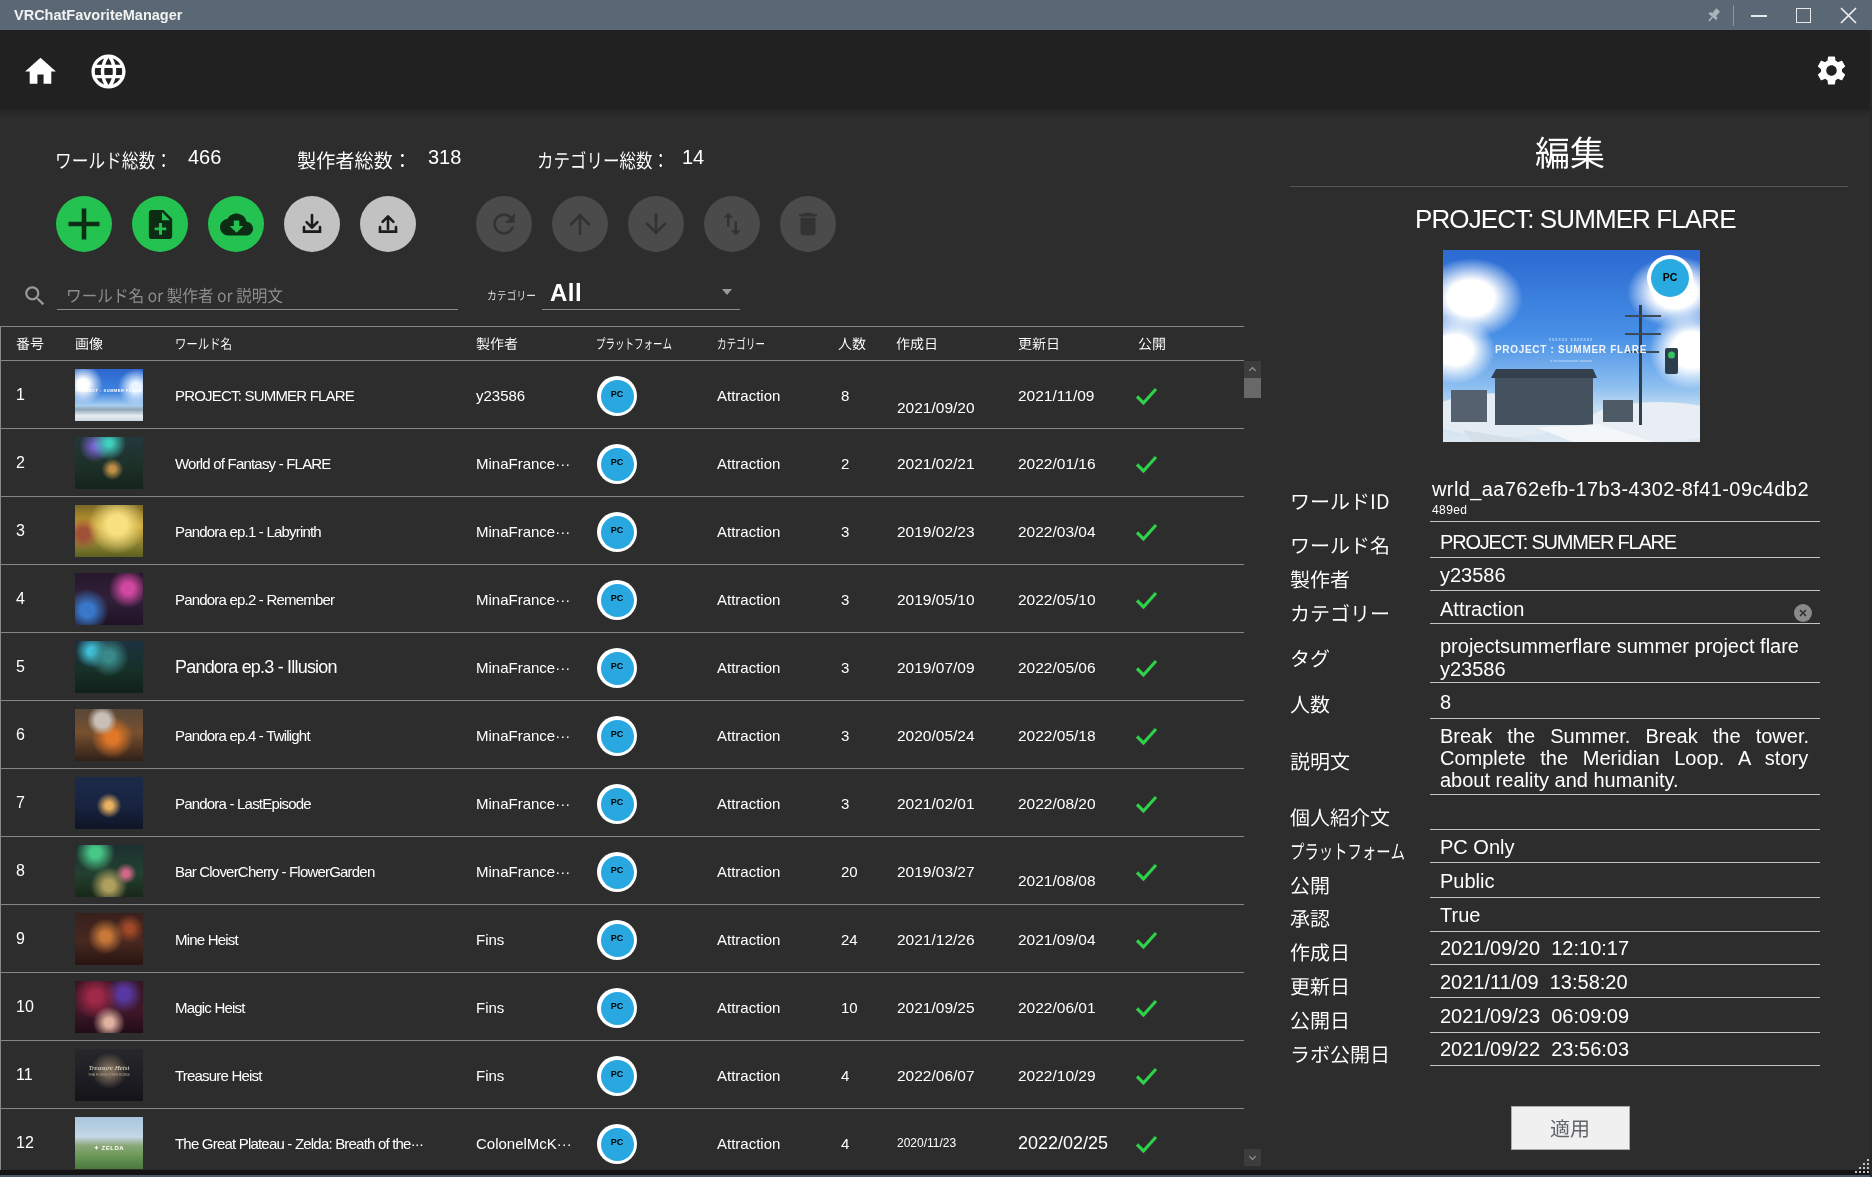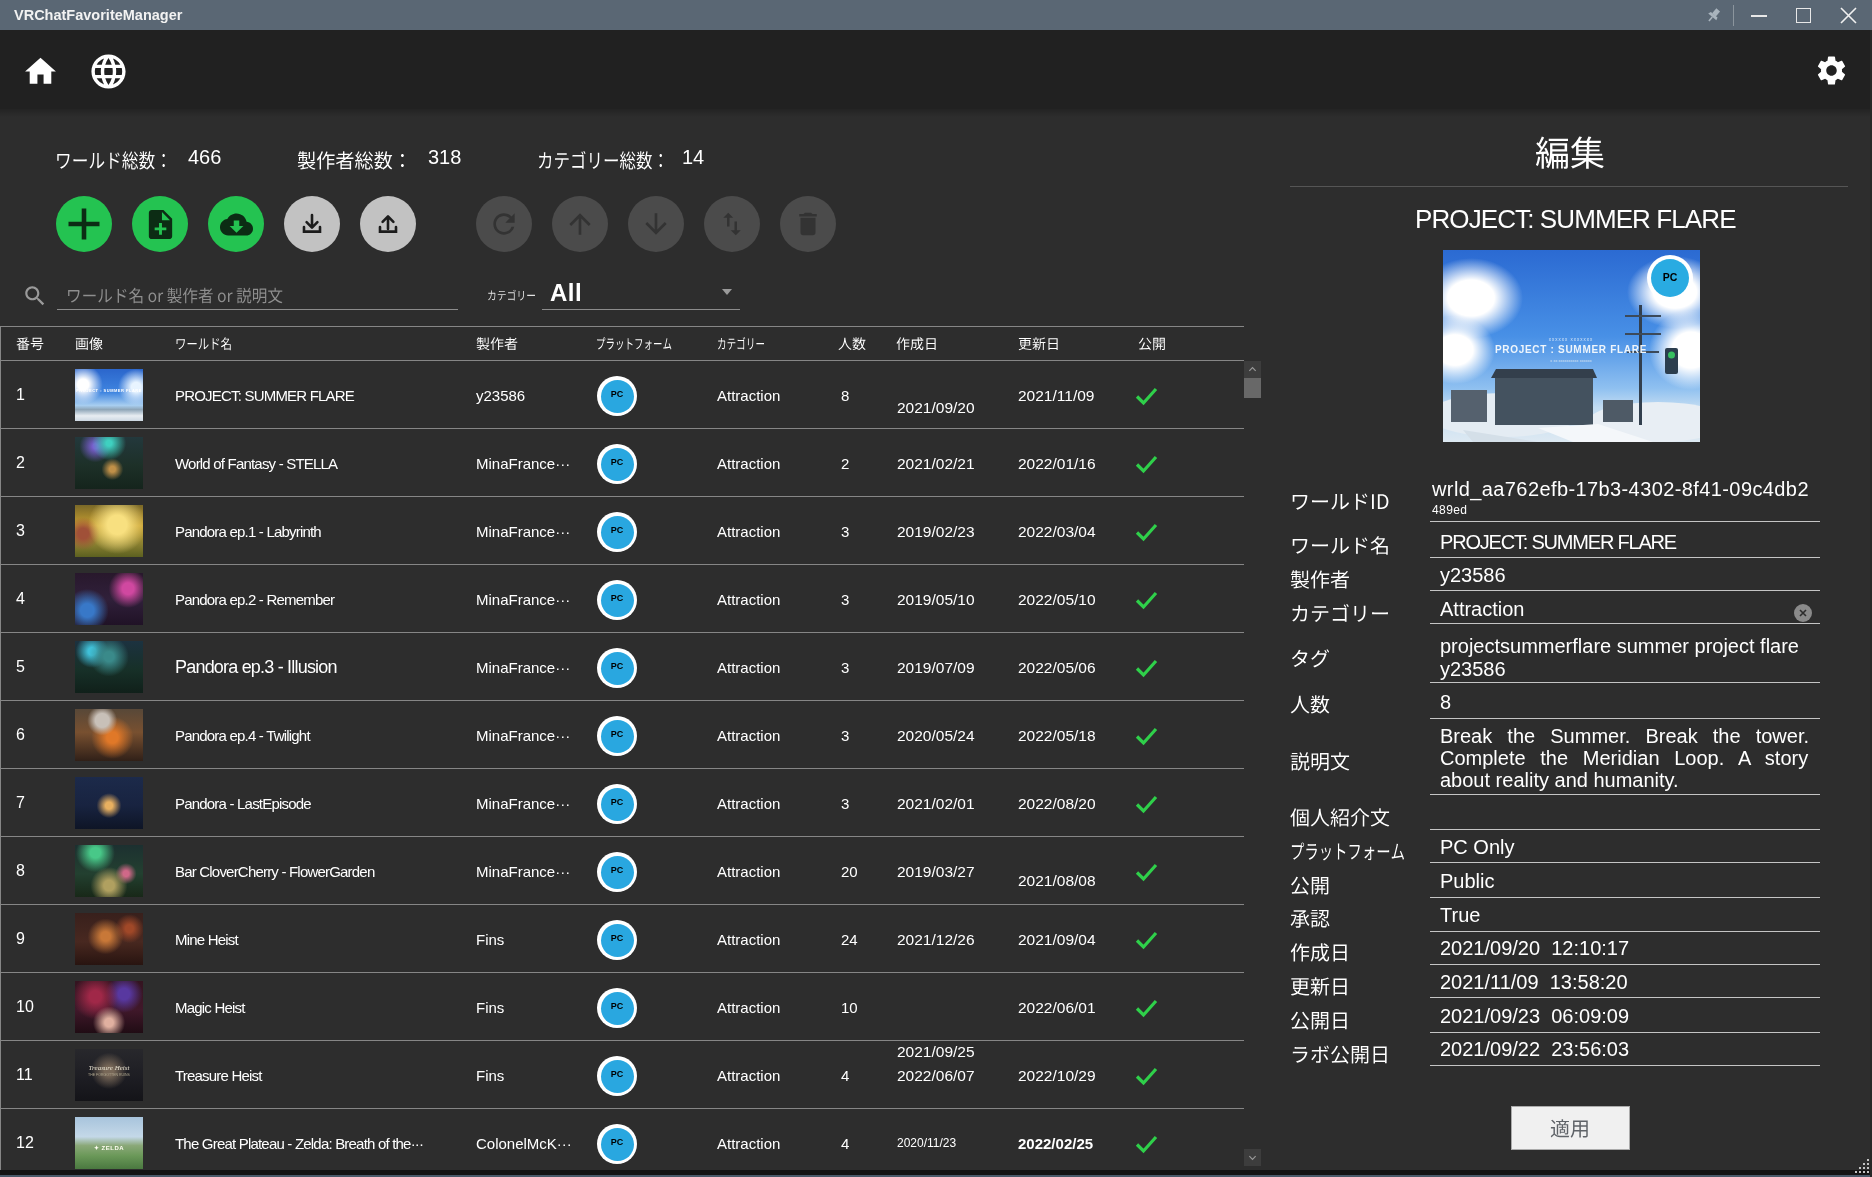--- a/index.html
+++ b/index.html
@@ -139,21 +139,21 @@
     <div style="position:absolute;left:717px;top:388.0px;font-size:15px;line-height:15px;color:#fff;font-weight:normal;white-space:pre;">Attraction</div>
     <div style="position:absolute;left:841px;top:388.0px;font-size:15px;line-height:15px;color:#fff;font-weight:normal;white-space:pre;">8</div>
     <div style="position:absolute;left:897px;top:387.5px;font-size:15.5px;line-height:15.5px;color:#fff;font-weight:normal;white-space:pre;margin-top:12px;">2021/09/20</div>
     <div style="position:absolute;left:1018px;top:387.5px;font-size:15.5px;line-height:15.5px;color:#fff;font-weight:normal;white-space:pre;">2021/11/09</div>
     <svg style="position:absolute;left:1135px;top:386px" width="23" height="20" viewBox="0 0 23 20">
       <path d="M2 10.5 L8.5 17 L21 3" stroke="#2fd04a" stroke-width="3.2" fill="none"></path>
     </svg>
     <div style="position:absolute;left:0px;top:496px;width:1244px;height:1px;background:#868686;"></div>
     <div style="position:absolute;left:16px;top:455.0px;font-size:16px;line-height:16px;color:#fff;font-weight:normal;white-space:pre;">2</div>
     <div style="position:absolute;left:75px;top:437px;width:68px;height:52px;background:radial-gradient(circle at 50% 12%, #3fd0c0 5%, rgba(60,200,190,0) 30%),radial-gradient(circle at 30% 18%, #7a5fd0 4%, rgba(120,90,210,0) 25%),radial-gradient(circle at 55% 62%, #c09048 6%, rgba(190,140,70,0) 22%),linear-gradient(180deg,#23383c 0%,#1d3028 55%,#15241c 100%);"></div>
-    <div style="position:absolute;left:175px;top:456.0px;font-size:15px;line-height:15px;color:#fff;font-weight:normal;white-space:pre;letter-spacing:-0.8px;">World of Fantasy - STELLA</div>
+    <div style="position:absolute;left:175px;top:456.0px;font-size:15px;line-height:15px;color:#fff;font-weight:normal;white-space:pre;letter-spacing:-0.8px;">World of Fantasy - FLARE</div>
     <div style="position:absolute;left:476px;top:456.0px;font-size:15px;line-height:15px;color:#fff;font-weight:normal;white-space:pre;">MinaFrance···</div>
     <div style="position:absolute;left:597px;top:444px;width:40px;height:40px;border-radius:50%;background:#fff;"></div>
     <div style="position:absolute;left:600.5px;top:447.5px;width:33px;height:33px;border-radius:50%;background:#29a7e0;"></div>
     <div style="position:absolute;left:610px;top:458.0px;font-size:9px;line-height:9px;color:#000;font-weight:bold;white-space:pre;width:14px;text-align:center;">PC</div>
     <div style="position:absolute;left:717px;top:456.0px;font-size:15px;line-height:15px;color:#fff;font-weight:normal;white-space:pre;">Attraction</div>
     <div style="position:absolute;left:841px;top:456.0px;font-size:15px;line-height:15px;color:#fff;font-weight:normal;white-space:pre;">2</div>
     <div style="position:absolute;left:897px;top:455.5px;font-size:15.5px;line-height:15.5px;color:#fff;font-weight:normal;white-space:pre;">2021/02/21</div>
     <div style="position:absolute;left:1018px;top:455.5px;font-size:15.5px;line-height:15.5px;color:#fff;font-weight:normal;white-space:pre;">2022/01/16</div>
     <svg style="position:absolute;left:1135px;top:454px" width="23" height="20" viewBox="0 0 23 20">
       <path d="M2 10.5 L8.5 17 L21 3" stroke="#2fd04a" stroke-width="3.2" fill="none"></path>
@@ -266,21 +266,21 @@
     <div style="position:absolute;left:0px;top:1040px;width:1244px;height:1px;background:#868686;"></div>
     <div style="position:absolute;left:16px;top:999.0px;font-size:16px;line-height:16px;color:#fff;font-weight:normal;white-space:pre;">10</div>
     <div style="position:absolute;left:75px;top:981px;width:68px;height:52px;background:radial-gradient(circle at 50% 80%, #e0b0a0 8%, rgba(224,176,160,0) 30%),radial-gradient(circle at 30% 30%, #a02848 10%, rgba(160,40,70,0) 38%),radial-gradient(circle at 72% 25%, #5838a0 9%, rgba(88,56,160,0) 30%),linear-gradient(180deg,#341420 0%,#40182a 55%,#200c14 100%);"></div>
     <div style="position:absolute;left:175px;top:1000.0px;font-size:15px;line-height:15px;color:#fff;font-weight:normal;white-space:pre;letter-spacing:-0.8px;">Magic Heist</div>
     <div style="position:absolute;left:476px;top:1000.0px;font-size:15px;line-height:15px;color:#fff;font-weight:normal;white-space:pre;">Fins</div>
     <div style="position:absolute;left:597px;top:988px;width:40px;height:40px;border-radius:50%;background:#fff;"></div>
     <div style="position:absolute;left:600.5px;top:991.5px;width:33px;height:33px;border-radius:50%;background:#29a7e0;"></div>
     <div style="position:absolute;left:610px;top:1002.0px;font-size:9px;line-height:9px;color:#000;font-weight:bold;white-space:pre;width:14px;text-align:center;">PC</div>
     <div style="position:absolute;left:717px;top:1000.0px;font-size:15px;line-height:15px;color:#fff;font-weight:normal;white-space:pre;">Attraction</div>
     <div style="position:absolute;left:841px;top:1000.0px;font-size:15px;line-height:15px;color:#fff;font-weight:normal;white-space:pre;">10</div>
-    <div style="position:absolute;left:897px;top:999.5px;font-size:15.5px;line-height:15.5px;color:#fff;font-weight:normal;white-space:pre;margin-top:44px;">2021/09/25</div>
+    <div style="position:absolute;left:897px;top:999.5px;font-size:15.5px;line-height:15.5px;color:#fff;font-weight:normal;white-space:pre;">2021/09/25</div>
     <div style="position:absolute;left:1018px;top:999.5px;font-size:15.5px;line-height:15.5px;color:#fff;font-weight:normal;white-space:pre;">2022/06/01</div>
     <svg style="position:absolute;left:1135px;top:998px" width="23" height="20" viewBox="0 0 23 20">
       <path d="M2 10.5 L8.5 17 L21 3" stroke="#2fd04a" stroke-width="3.2" fill="none"></path>
     </svg>
     <div style="position:absolute;left:0px;top:1108px;width:1244px;height:1px;background:#868686;"></div>
     <div style="position:absolute;left:16px;top:1067.0px;font-size:16px;line-height:16px;color:#fff;font-weight:normal;white-space:pre;">11</div>
     <div style="position:absolute;left:75px;top:1049px;width:68px;height:52px;background:radial-gradient(circle at 50% 42%, #786858 10%, rgba(120,104,88,0) 40%),linear-gradient(180deg,#28282c 0%,#1c1c22 60%,#141418 100%);"></div>
     <div style="position:absolute;left:75px;top:1064px;width:68px;font-size:7px;color:#e8e2d0;text-align:center;font-family:'Liberation Serif',serif;font-style:italic;">Treasure Heist</div>
     <div style="position:absolute;left:75px;top:1073px;width:68px;font-size:3.5px;color:#b0a890;text-align:center;">THE FORGOTTEN RUINS</div>
     <div style="position:absolute;left:175px;top:1068.0px;font-size:15px;line-height:15px;color:#fff;font-weight:normal;white-space:pre;letter-spacing:-0.8px;">Treasure Heist</div>
@@ -299,21 +299,21 @@
     <div style="position:absolute;left:75px;top:1117px;width:68px;height:52px;background:linear-gradient(180deg,#a8c4dc 0%,#c4d8e8 38%,#8aa878 55%,#6a9858 75%,#4a7840 100%);"></div>
     <div style="position:absolute;left:75px;top:1144px;width:68px;font-size:6px;color:#fffef2;text-align:center;font-weight:bold;letter-spacing:0.5px;">✦ ZELDA</div>
     <div style="position:absolute;left:175px;top:1136.0px;font-size:15px;line-height:15px;color:#fff;font-weight:normal;white-space:pre;letter-spacing:-0.8px;">The Great Plateau - Zelda: Breath of the···</div>
     <div style="position:absolute;left:476px;top:1136.0px;font-size:15px;line-height:15px;color:#fff;font-weight:normal;white-space:pre;">ColonelMcK···</div>
     <div style="position:absolute;left:597px;top:1124px;width:40px;height:40px;border-radius:50%;background:#fff;"></div>
     <div style="position:absolute;left:600.5px;top:1127.5px;width:33px;height:33px;border-radius:50%;background:#29a7e0;"></div>
     <div style="position:absolute;left:610px;top:1138.0px;font-size:9px;line-height:9px;color:#000;font-weight:bold;white-space:pre;width:14px;text-align:center;">PC</div>
     <div style="position:absolute;left:717px;top:1136.0px;font-size:15px;line-height:15px;color:#fff;font-weight:normal;white-space:pre;">Attraction</div>
     <div style="position:absolute;left:841px;top:1136.0px;font-size:15px;line-height:15px;color:#fff;font-weight:normal;white-space:pre;">4</div>
     <div style="position:absolute;left:897px;top:1135.5px;font-size:12px;line-height:15.5px;color:#fff;font-weight:normal;white-space:pre;">2020/11/23</div>
-    <div style="position:absolute;left:1018px;top:1135.5px;font-size:15px;line-height:15.5px;color:#fff;font-weight:bold;white-space:pre;">2022/02/25</div>
+    <div style="position:absolute;left:1018px;top:1135.5px;font-size:18px;line-height:15.5px;color:#fff;font-weight:normal;white-space:pre;">2022/02/25</div>
     <svg style="position:absolute;left:1135px;top:1134px" width="23" height="20" viewBox="0 0 23 20">
       <path d="M2 10.5 L8.5 17 L21 3" stroke="#2fd04a" stroke-width="3.2" fill="none"></path>
     </svg>
     <div style="position:absolute;left:1244px;top:361px;width:17px;height:17px;background:#3d3d3d;"></div>
     <svg style="position:absolute;left:1248px;top:365px" width="9" height="9" viewBox="0 0 10 10">
       <path d="M1.5 6.5 L5 3 L8.5 6.5" stroke="#9a9a9a" stroke-width="1.3" fill="none"></path>
     </svg>
     <div style="position:absolute;left:1244px;top:378px;width:17px;height:20px;background:#686868;"></div>
     <div style="position:absolute;left:1244px;top:1149px;width:17px;height:17px;background:#3d3d3d;"></div>
     <svg style="position:absolute;left:1248px;top:1153px" width="9" height="9" viewBox="0 0 10 10">

